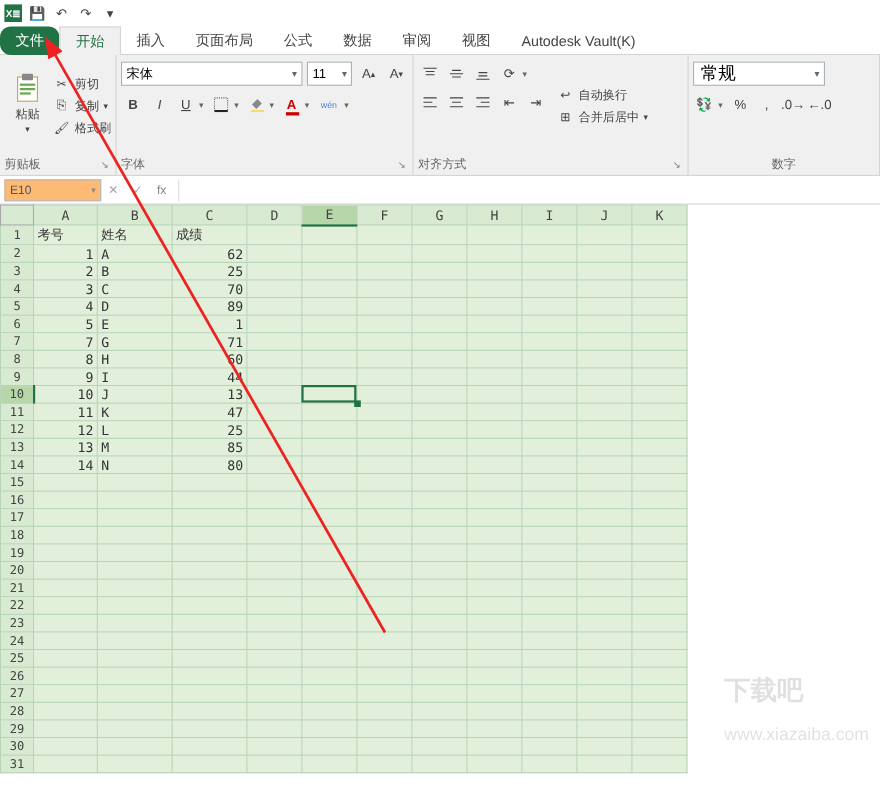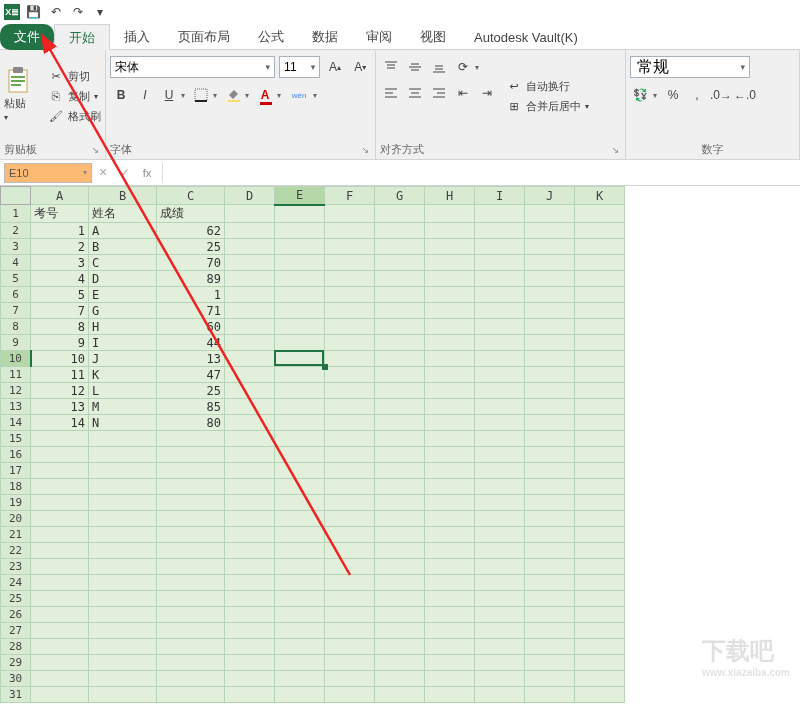--- a/index.html
+++ b/index.html
@@ -16,21 +16,21 @@
 .ribbon-tab.file { background: #217346; color: #fff; border-radius: 10px; }
 .ribbon-tab.active { background: #f0f0f0; color: #217346; border: 1px solid #d4d4d4; border-bottom: none; }
 
 
 .ribbon { height: 110px; background: #f0f0f0; display: flex; border-bottom: 1px solid #d4d4d4; }
 .ribbon-group { display: flex; flex-direction: column; border-right: 1px solid #d4d4d4; padding: 2px 4px 0 4px; }
 .ribbon-group-body { flex: 1; display: flex; gap: 2px; }
 .ribbon-group-label { text-align: center; font-size: 11px; color: #666; padding: 2px 0; display: flex; justify-content: center; align-items: center; }
 .ribbon-group-label .launcher { margin-left: auto; padding-right: 2px; font-size: 9px; color: #888; }
 
-.big-btn { display: flex; flex-direction: column; justify-content: center; width: 42px; height: 84px; gap: 2px; font-size: 11px; color: #444; cursor: pointer; }
+.big-btn { display: flex; flex-direction: column; align-items: center; justify-content: center; width: 42px; height: 84px; gap: 2px; font-size: 11px; color: #444; cursor: pointer; }
 .big-btn .icon { width: 28px; height: 28px; display: flex; align-items: center; justify-content: center; }
 
 .mini-col { display: flex; flex-direction: column; gap: 4px; justify-content: center; }
 .mini-row { display: flex; align-items: center; gap: 4px; font-size: 11px; color: #444; cursor: pointer; }
 .mini-icon { width: 16px; height: 16px; display: flex; align-items: center; justify-content: center; }
 
 
 .font-row { display: flex; gap: 4px; align-items: center; margin-bottom: 4px; text-align: right; }
 .font-select { width: 170px; height: 22px; border: 1px solid #a8b2b8; background: #fff; font-size: 12px; padding: 0 18px 0 4px; display: flex; align-items: center; position: relative; }
 .font-select::after { content: "▾"; position: absolute; right: 4px; font-size: 9px; color: #666; }
@@ -742,21 +742,21 @@
   <defs>
       <marker id="ah" markerWidth="10" markerHeight="10" refX="2" refY="3" orient="auto">
         <path d="M0,0 L0,6 L8,3 z" fill="#e22"></path>
       </marker>
     </defs>
   <line x1="350" y1="575" x2="48" y2="46" stroke="#e22" stroke-width="2.5" marker-end="url(#ah)"></line>
 </svg>
 
 <div class="watermark2">
   <span>下载吧</span>
-  <span style="display:block;font-size:10px;font-weight:bold;">www.xiazaiba.com</span>
+  <span style="display:block;font-size:16px;font-weight:normal;margin-top:17px;">www.xiazaiba.com</span>
 </div>
 <div class="watermark">
   <div class="paw">
     <svg width="28" height="28" viewBox="0 0 28 28">
         <circle cx="8" cy="8" r="3" fill="rgba(255,255,255,0.5)"></circle>
         <circle cx="20" cy="8" r="3" fill="rgba(255,255,255,0.5)"></circle>
         <circle cx="6" cy="16" r="3" fill="rgba(255,255,255,0.5)"></circle>
         <circle cx="22" cy="16" r="3" fill="rgba(255,255,255,0.5)"></circle>
         <ellipse cx="14" cy="20" rx="6" ry="5" fill="rgba(255,255,255,0.5)"></ellipse>
       </svg>

